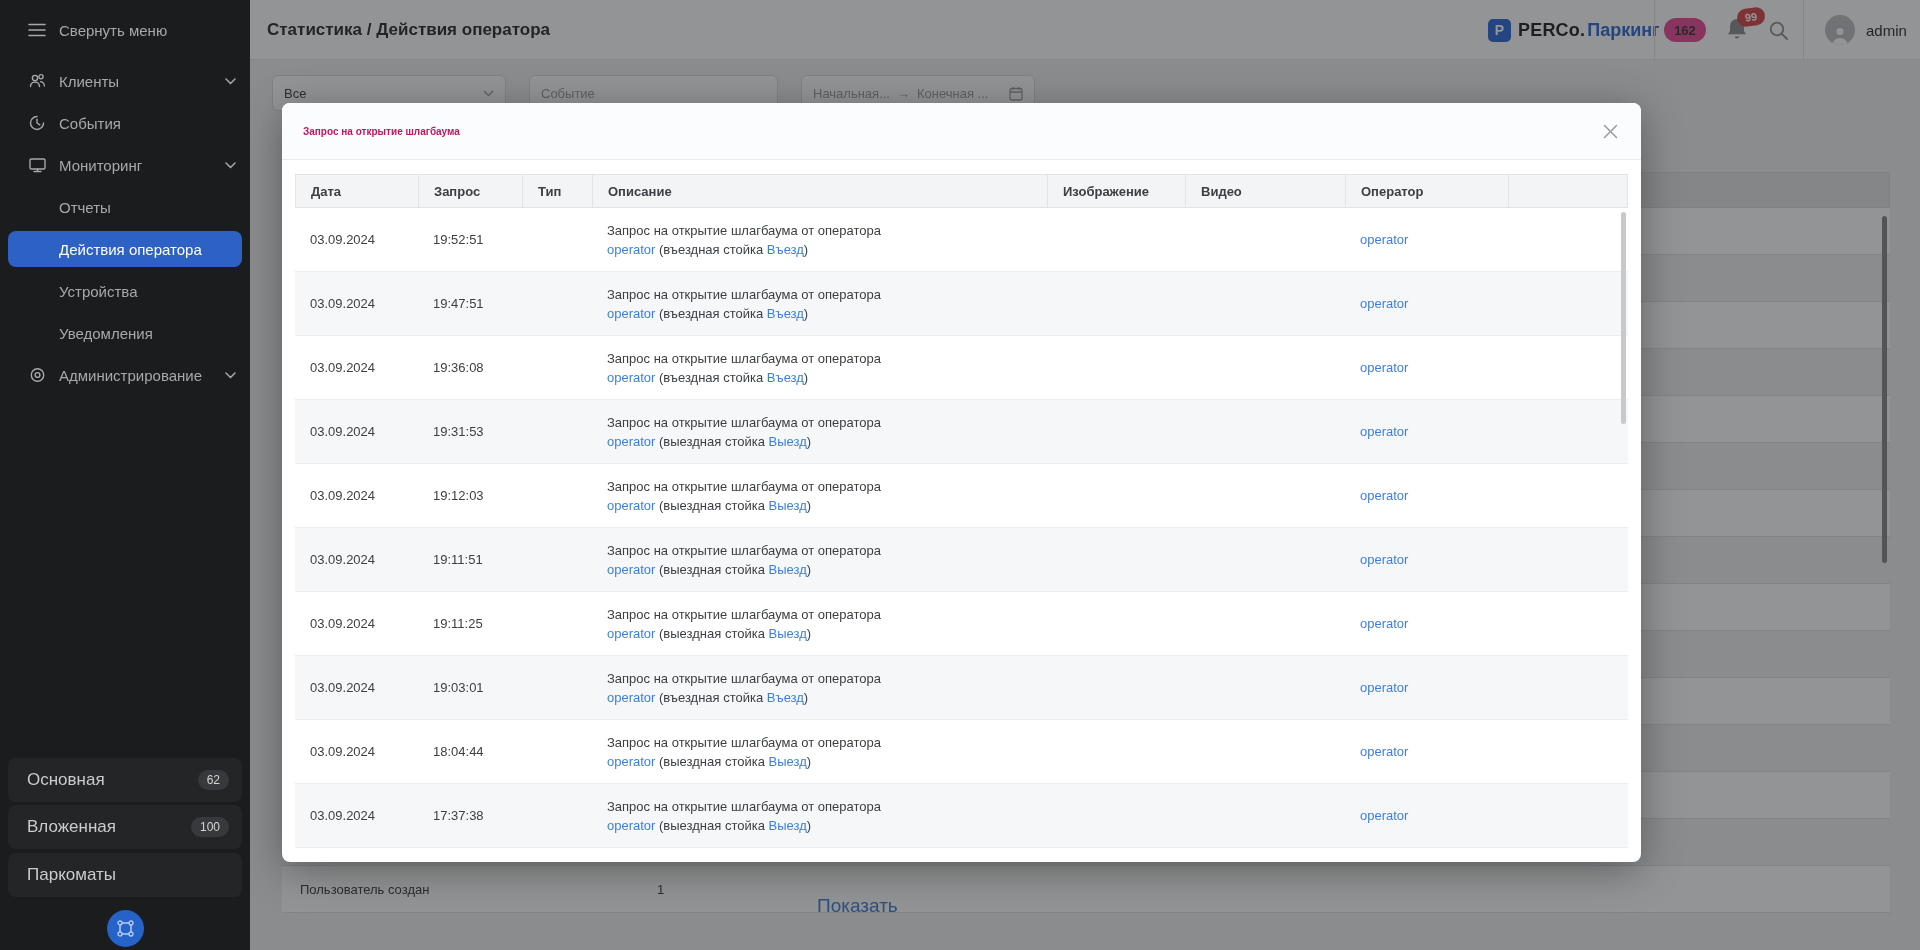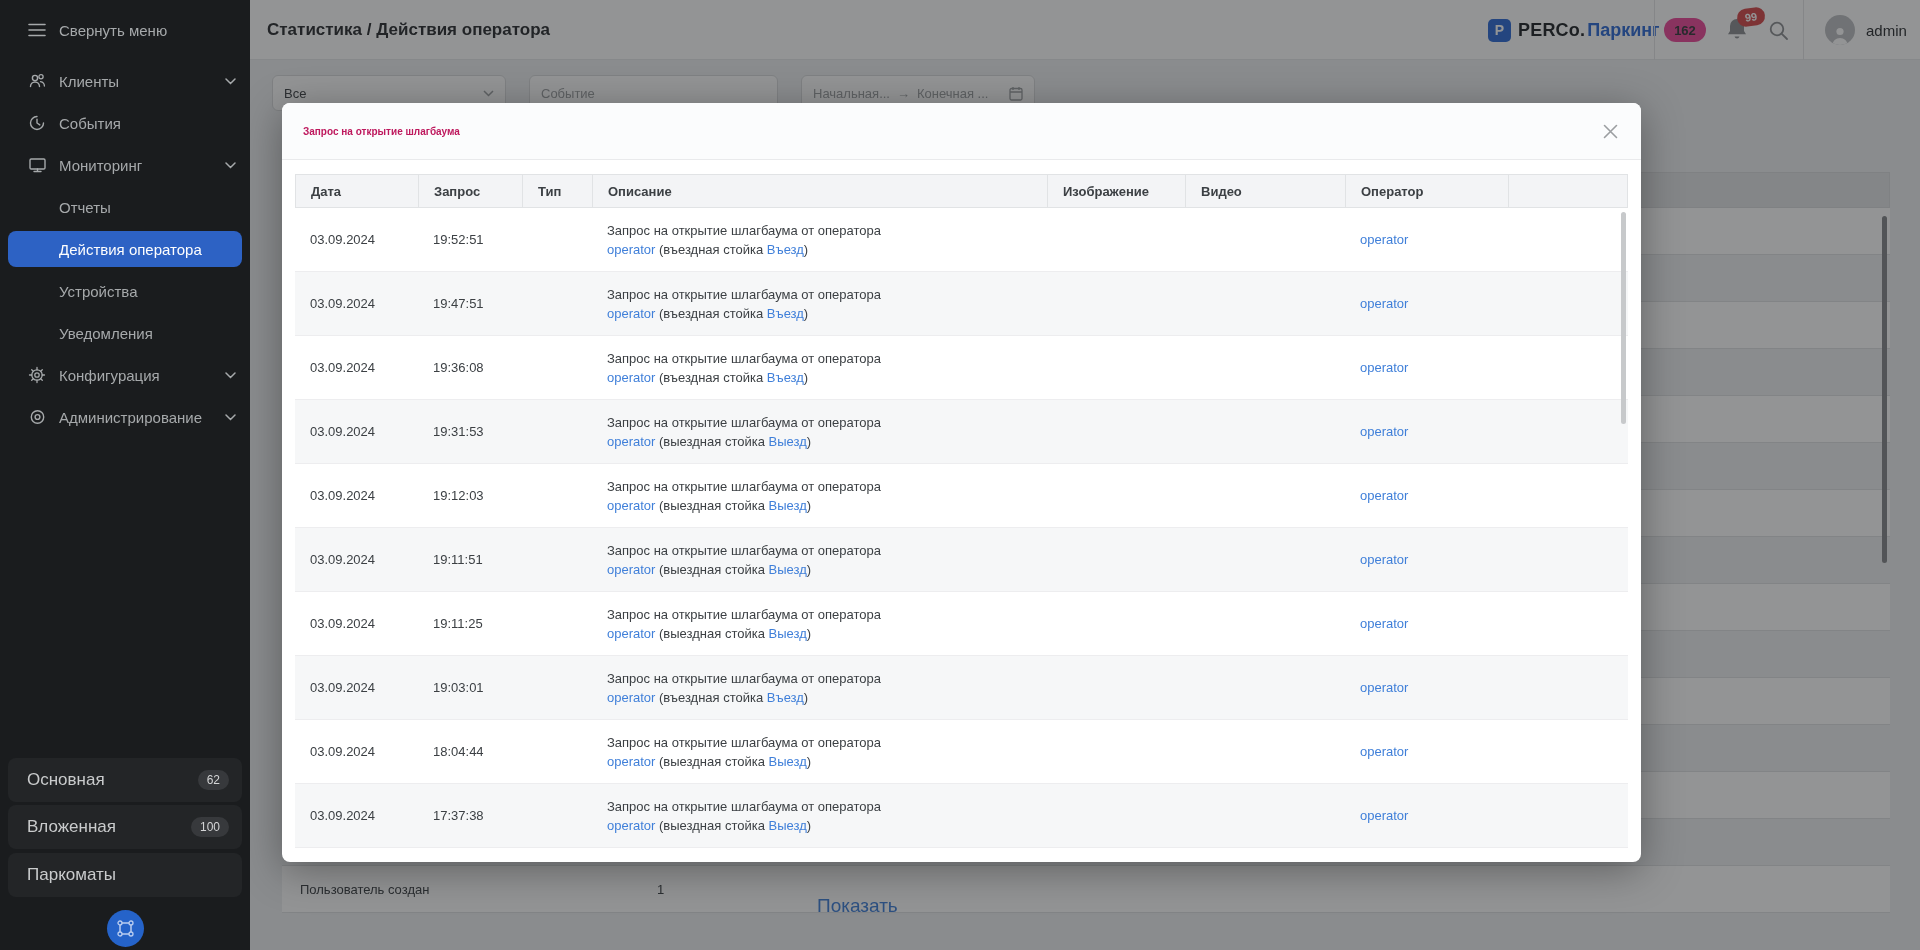--- a/index.html
+++ b/index.html
@@ -162,35 +162,20 @@
           <span class="lbl">Действия оператора</span>
         </div>
         <div class="side-item sub">
           <span class="lbl">Устройства</span>
         </div>
         <div class="side-item sub">
           <span class="lbl">Уведомления</span>
         </div>
         <div class="side-item">
           <span class="icon">
-            <svg width="18" height="18" viewBox="0 0 18 18">
-              <circle cx="9" cy="9" r="2.2" fill="none" stroke="#a6a9ab" stroke-width="1.3"></circle>
-              <circle cx="9" cy="9" r="5.2" fill="none" stroke="#a6a9ab" stroke-width="1.3"></circle>
-              <path d="M9 1.5v2.3M9 14.2v2.3M1.5 9h2.3M14.2 9h2.3M3.7 3.7l1.6 1.6M12.7 12.7l1.6 1.6M14.3 3.7l-1.6 1.6M5.3 12.7l-1.6 1.6" stroke="#a6a9ab" stroke-width="1.3" stroke-linecap="round"></path>
-            </svg>
-          </span>
-          <span class="lbl">Конфигурация</span>
-          <span class="chev">
-            <svg width="11" height="7" viewBox="0 0 11 7" style="transform:rotate(0deg)">
-              <path d="M1 1l4.5 4.5L10 1" fill="none" stroke="#a6a9ab" stroke-width="1.5" stroke-linecap="round"></path>
-            </svg>
-          </span>
-        </div>
-        <div class="side-item">
-          <span class="icon">
             <svg width="19" height="18" viewBox="0 0 19 18">
               <circle cx="9.5" cy="9" r="6.2" fill="none" stroke="#a6a9ab" stroke-width="1.4"></circle>
               <circle cx="9.5" cy="9" r="2.4" fill="none" stroke="#a6a9ab" stroke-width="1.4"></circle>
             </svg>
           </span>
           <span class="lbl">Администрирование</span>
           <span class="chev">
             <svg width="11" height="7" viewBox="0 0 11 7" style="transform:rotate(0deg)">
               <path d="M1 1l4.5 4.5L10 1" fill="none" stroke="#a6a9ab" stroke-width="1.5" stroke-linecap="round"></path>
             </svg>

